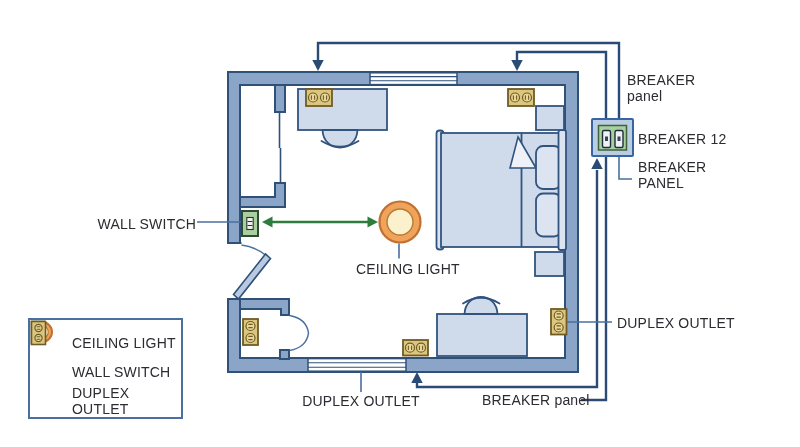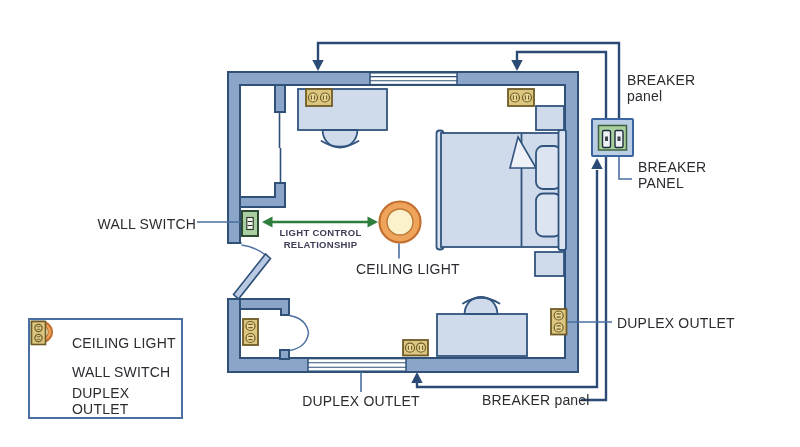--- a/index.html
+++ b/index.html
@@ -228,30 +228,30 @@
       <line class="leader" x1="399" y1="243.5" x2="399" y2="258.5"></line>
       <line class="leader" x1="361" y1="372" x2="361" y2="392"></line>
       <line class="leader" x1="567" y1="322" x2="612" y2="322"></line>
       <path class="leader" d="M 619 157 L 619 179 L 632 179"></path>
     </g>
 
   </svg>
 
   <div class="lbl right" style="left:88px;top:215.5px;width:108px;">WALL SWITCH</div>
 
-  <div class="lbl small center" style="left:270px;top:227px;width:101px;">LIGHT CONTROL RELATIONSHIP</div>
 
   <div class="lbl" style="left:356px;top:261px;">CEILING LIGHT</div>
 
   <div class="lbl center" style="left:302px;top:393px;width:118px;">DUPLEX OUTLET</div>
 
   <div class="lbl" style="left:617px;top:315px;">DUPLEX OUTLET</div>
 
   <div class="lbl" style="left:627px;top:72px;width:72px;">BREAKER panel</div>
 
+  <div class="lbl" style="left:638px;top:131px;">BREAKER 12</div>
 
   <div class="lbl" style="left:638px;top:159px;width:80px;">BREAKER PANEL</div>
 
   <div class="lbl" style="left:482px;top:392px;">BREAKER panel</div>
 
   <div class="legend">
     <div class="legend-row">
       <span class="legend-icon">
         <svg width="24" height="24" viewBox="0 0 24 24">
           <circle class="lightring" cx="12" cy="12" r="10" style="stroke-width:2"></circle>

